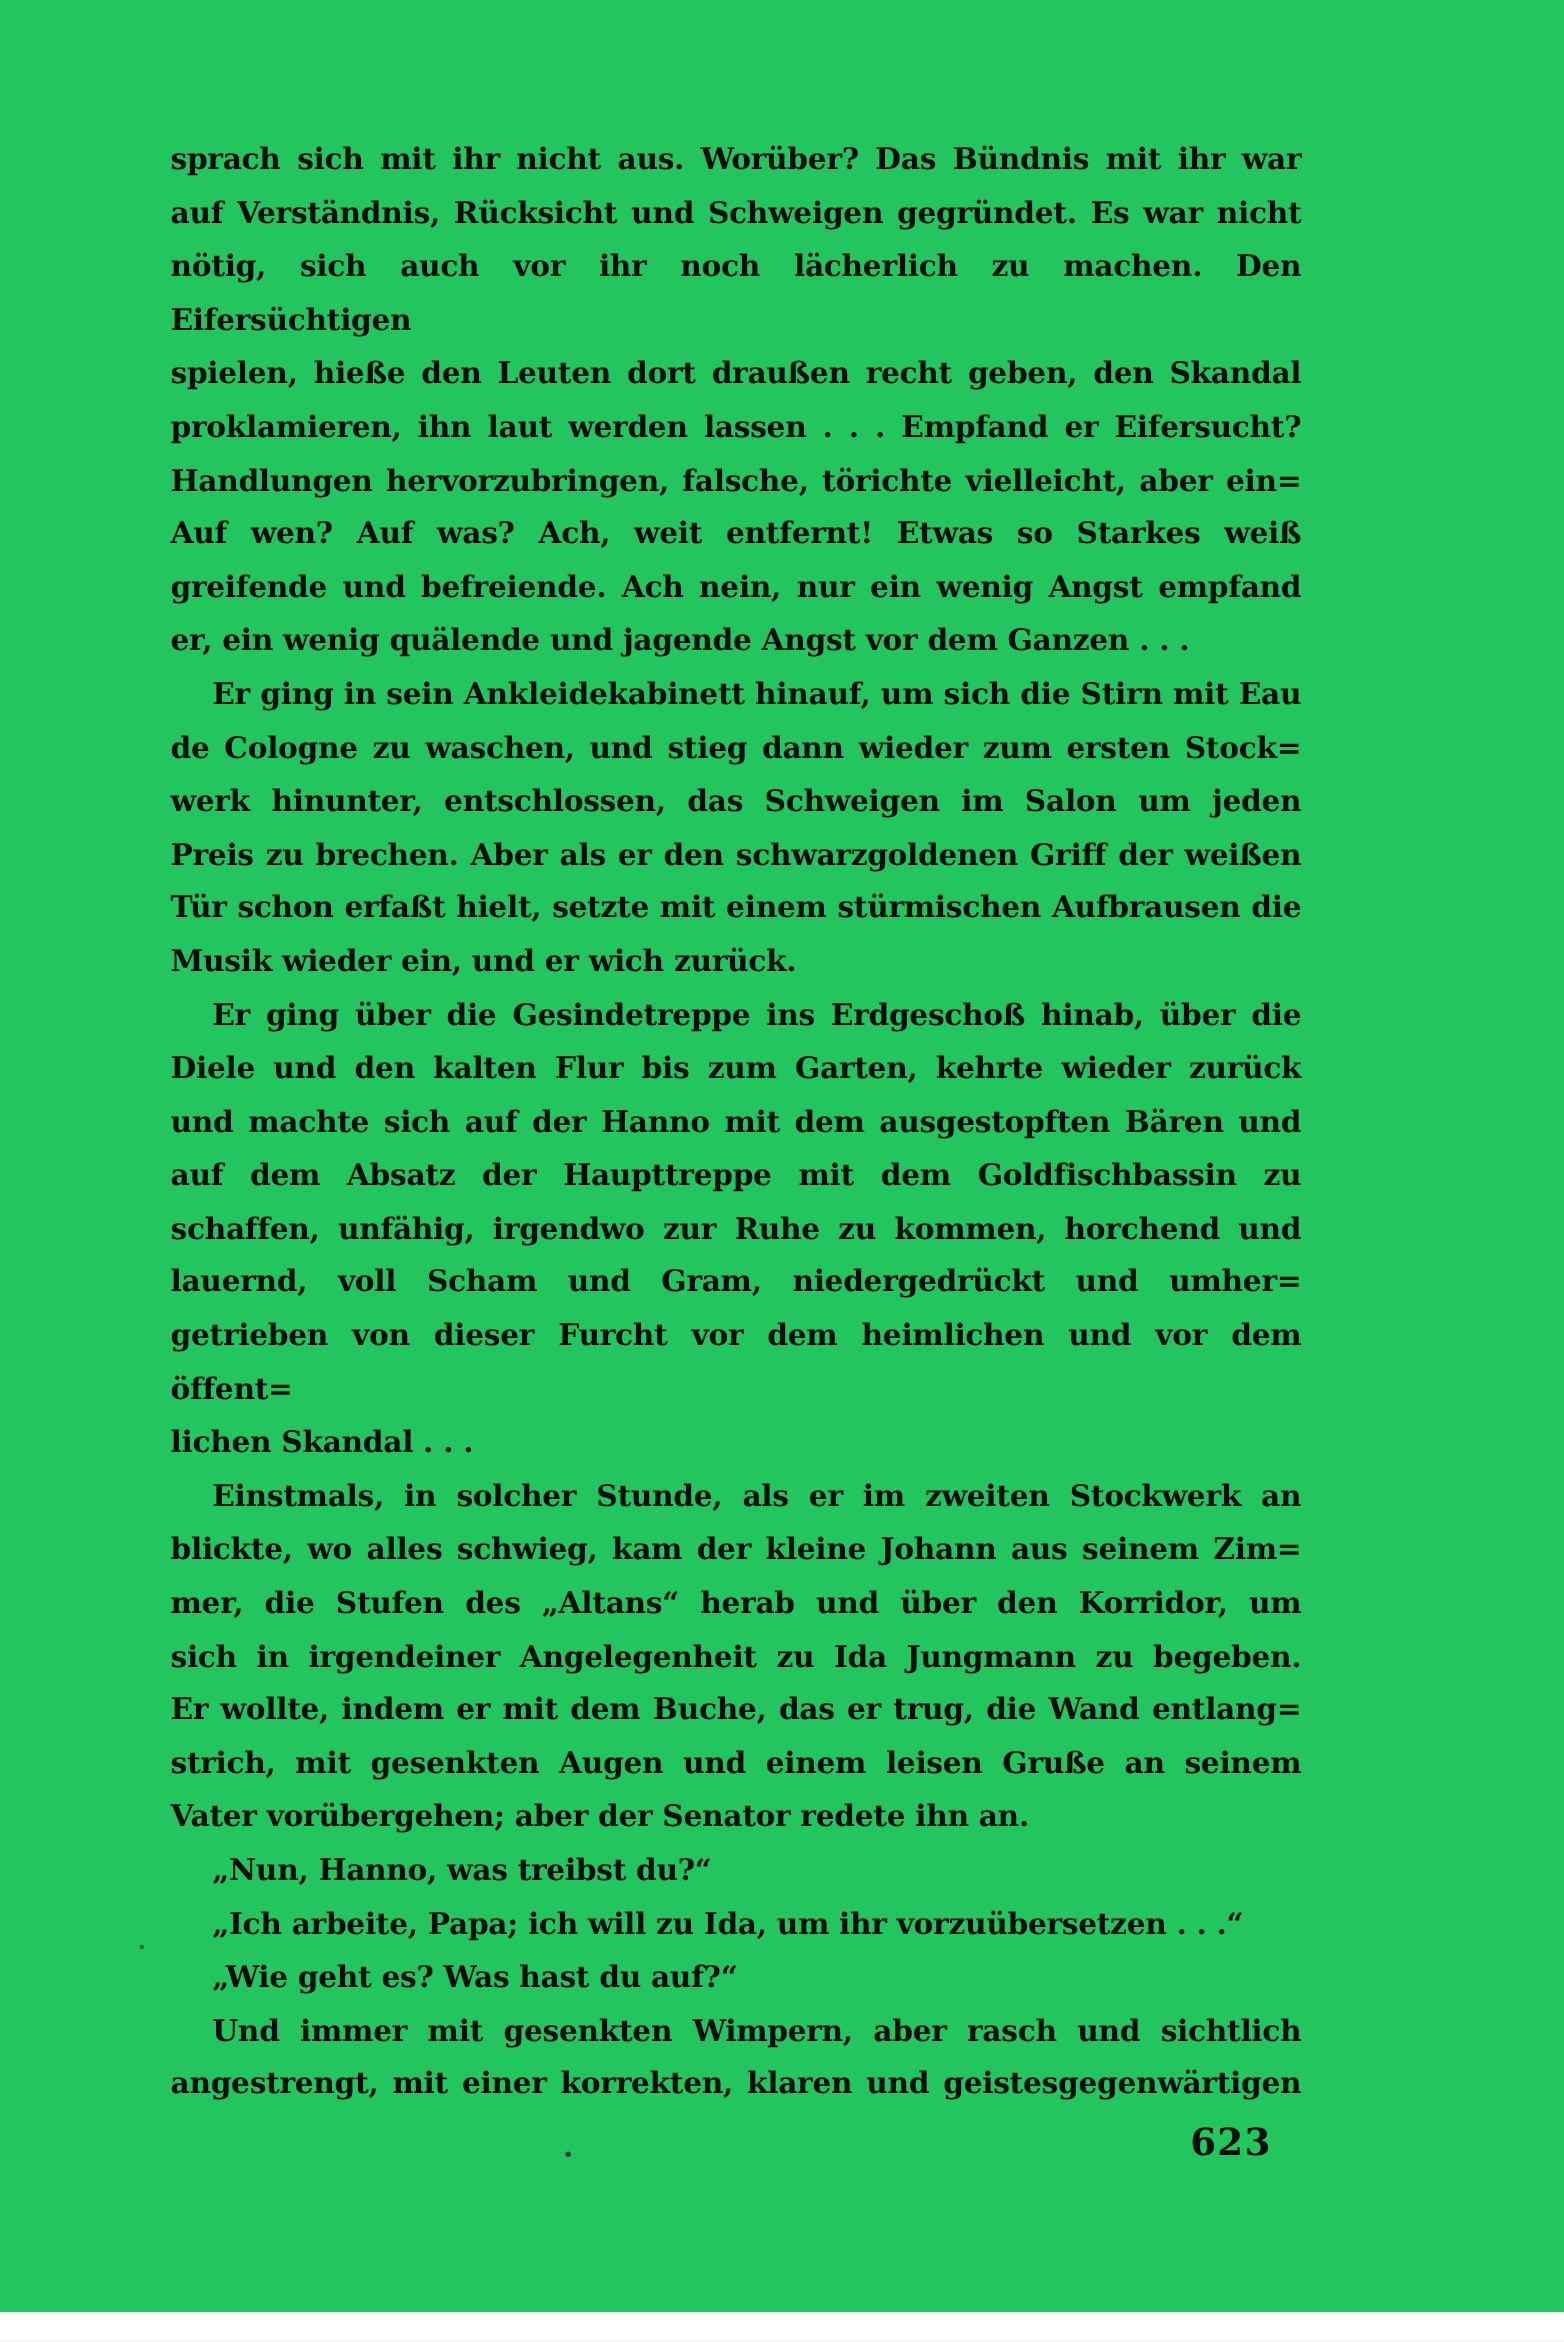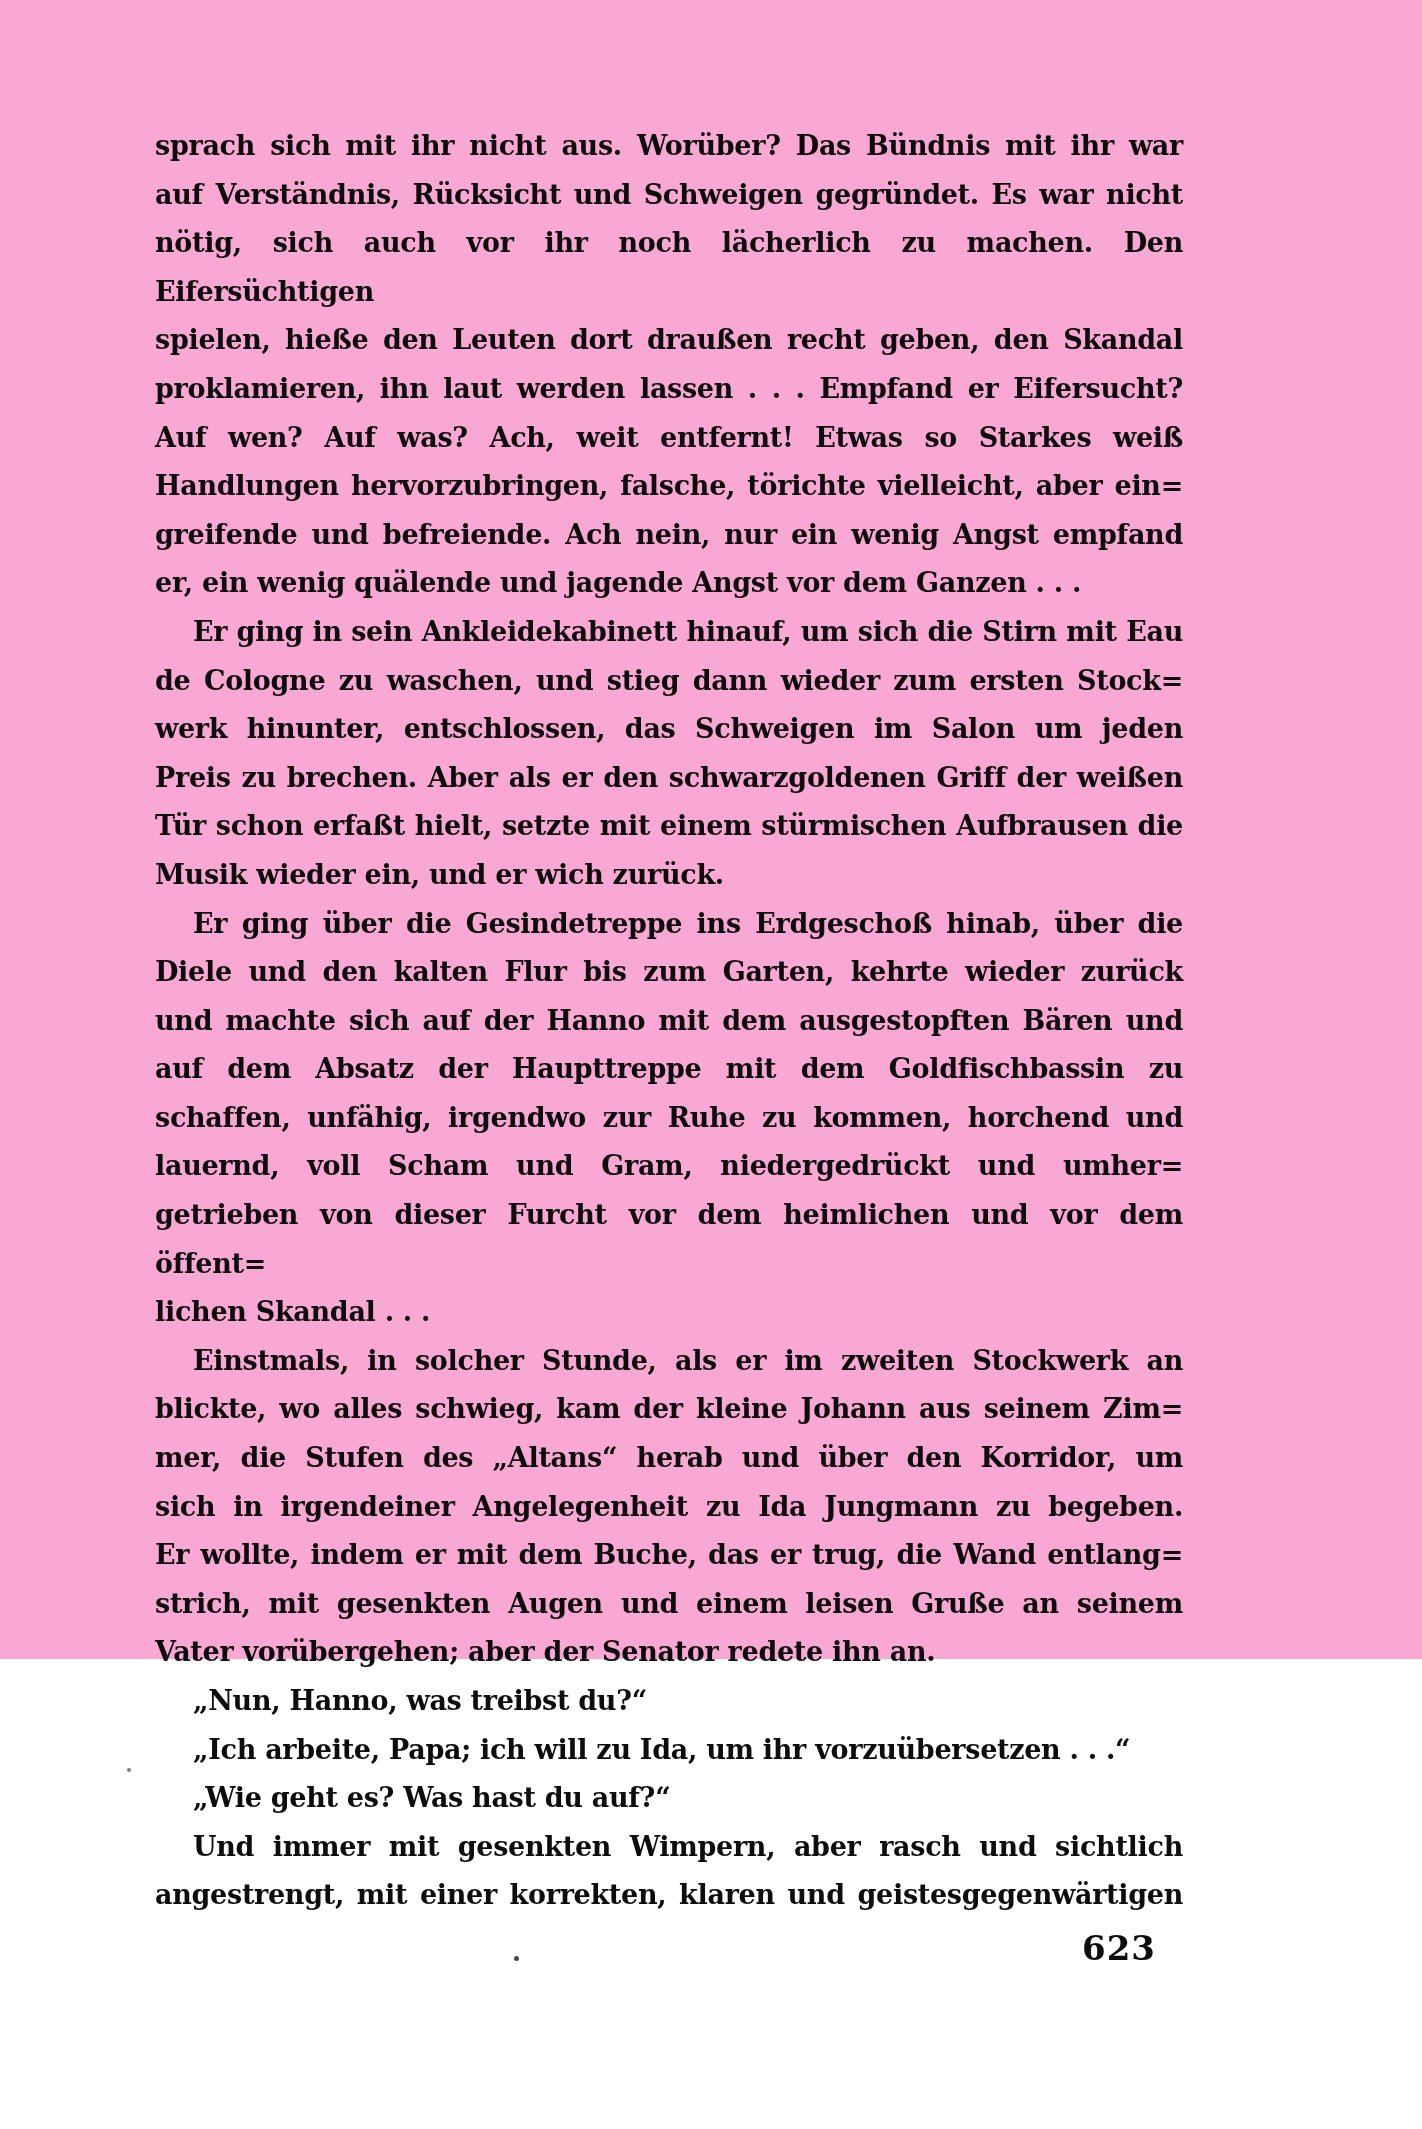--- a/index.html
+++ b/index.html
@@ -11,22 +11,22 @@
     height: 2129px;
     background: #ffffff;
     position: relative;
     overflow: hidden;
     font-family: "DejaVu Serif", serif;
   }
   .page {
     position: absolute;
     left: 0; top: 0;
     width: 1422px;
-    height: 1659px;
-    background: #f9a8d4;
+    height: 2102px;
+    background: #22c55e;
   }
   .text-block {
     position: absolute;
     left: 155px;
     top: 122px;
     width: 1028px;
     color: #0d0d0d;
     font-family: "DejaVu Serif", serif;
     font-weight: bold;
     font-size: 27px;
@@ -71,22 +71,22 @@
 </head>
 <body>
 
 <div class="page">
   <div class="text-block" id="text-block">
       <div class="text-line j">sprach sich mit ihr nicht aus. Worüber? Das Bündnis mit ihr war</div>
       <div class="text-line j">auf Verständnis, Rücksicht und Schweigen gegründet. Es war nicht</div>
       <div class="text-line j">nötig, sich auch vor ihr noch lächerlich zu machen. Den Eifersüchtigen</div>
       <div class="text-line j">spielen, hieße den Leuten dort draußen recht geben, den Skandal</div>
       <div class="text-line j">proklamieren, ihn laut werden lassen . . . Empfand er Eifersucht?</div>
+      <div class="text-line j">Handlungen hervorzubringen, falsche, törichte vielleicht, aber ein=</div>
       <div class="text-line j">Auf wen? Auf was? Ach, weit entfernt! Etwas so Starkes weiß</div>
-      <div class="text-line j">Handlungen hervorzubringen, falsche, törichte vielleicht, aber ein=</div>
       <div class="text-line j">greifende und befreiende. Ach nein, nur ein wenig Angst empfand</div>
       <div class="text-line l">er, ein wenig quälende und jagende Angst vor dem Ganzen . . .</div>
       <div class="text-line j ind">Er ging in sein Ankleidekabinett hinauf, um sich die Stirn mit Eau</div>
       <div class="text-line j">de Cologne zu waschen, und stieg dann wieder zum ersten Stock=</div>
       <div class="text-line j">werk hinunter, entschlossen, das Schweigen im Salon um jeden</div>
       <div class="text-line j">Preis zu brechen. Aber als er den schwarzgoldenen Griff der weißen</div>
       <div class="text-line j">Tür schon erfaßt hielt, setzte mit einem stürmischen Aufbrausen die</div>
       <div class="text-line l">Musik wieder ein, und er wich zurück.</div>
       <div class="text-line j ind">Er ging über die Gesindetreppe ins Erdgeschoß hinab, über die</div>
       <div class="text-line j">Diele und den kalten Flur bis zum Garten, kehrte wieder zurück</div>

